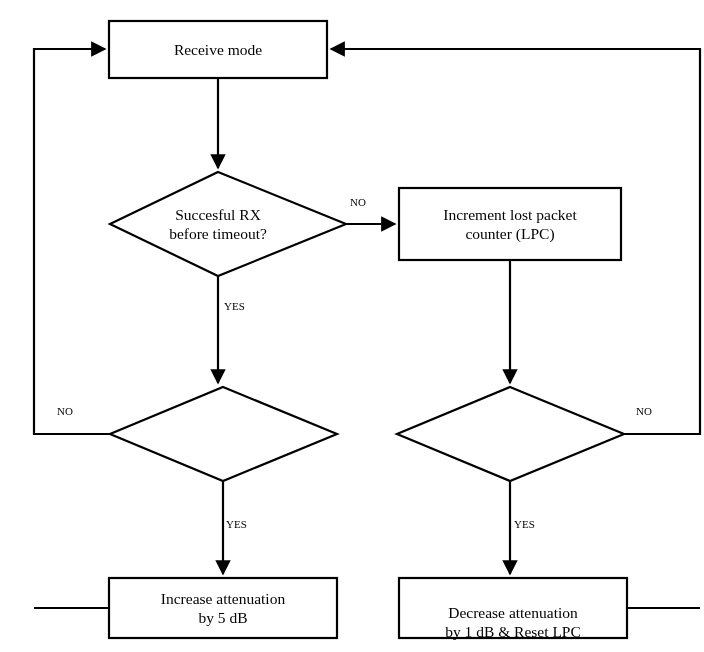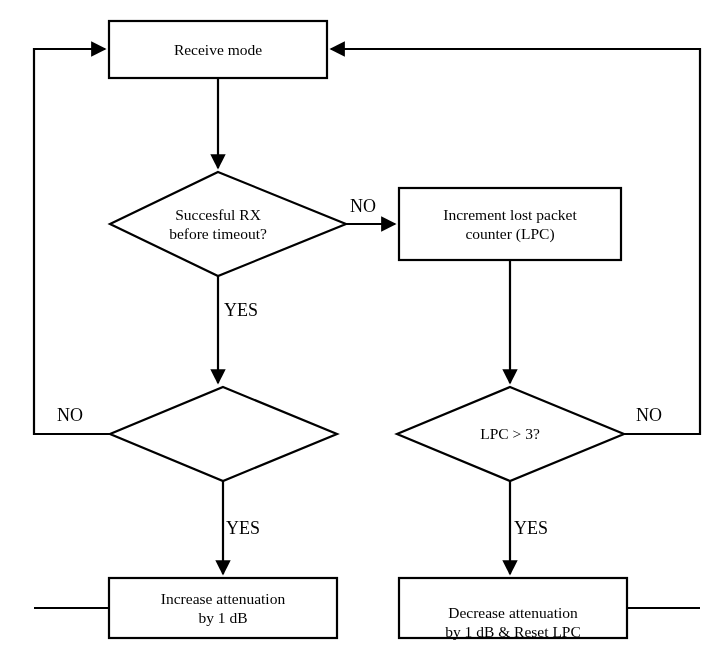--- a/index.html
+++ b/index.html
@@ -34,21 +34,21 @@
     font-family: "Liberation Serif", serif;
     font-size: 15.5px;
     color: #000000;
     line-height: 1.25;
     white-space: pre-line;
     pointer-events: none;
   }
   .edge-label {
     position: absolute;
     font-family: "Liberation Serif", serif;
-    font-size: 18px;
+    font-size: 11px;
     color: #000000;
     white-space: nowrap;
   }
 </style>
 </head>
 <body>
 
 <div id="canvas">
 
   <svg id="flow-svg" viewBox="0 0 704 652">
@@ -101,24 +101,23 @@
 
   <div class="node-text" style="left:95px; top:21px; width:218px; height:57px;">Receive mode</div>
 
   <div class="node-text" style="left:110px; top:196px; width:188px; height:56px;">Succesful RX
 before timeout?</div>
 
   <div class="node-text" style="left:385px; top:188px; width:222px; height:72px;">Increment lost packet
 counter (LPC)</div>
 
 
-  <div class="node-text" style="left:421px; top:412px; width:150px; height:44px;">LPC &gt; 3?</div>
 
   <div class="node-text" style="left:95px; top:578px; width:228px; height:60px;">Increase attenuation
-by 1 dB</div>
+by 5 dB</div>
 
   <div class="node-text" style="left:385px; top:592px; width:228px; height:60px;">Decrease attenuation
 by 1 dB &amp; Reset LPC</div>
 
   <div class="edge-label" style="left:336px; top:196px;">NO</div>
 
   <div class="edge-label" style="left:210px; top:300px;">YES</div>
 
   <div class="edge-label" style="left:43px; top:405px;">NO</div>
 

